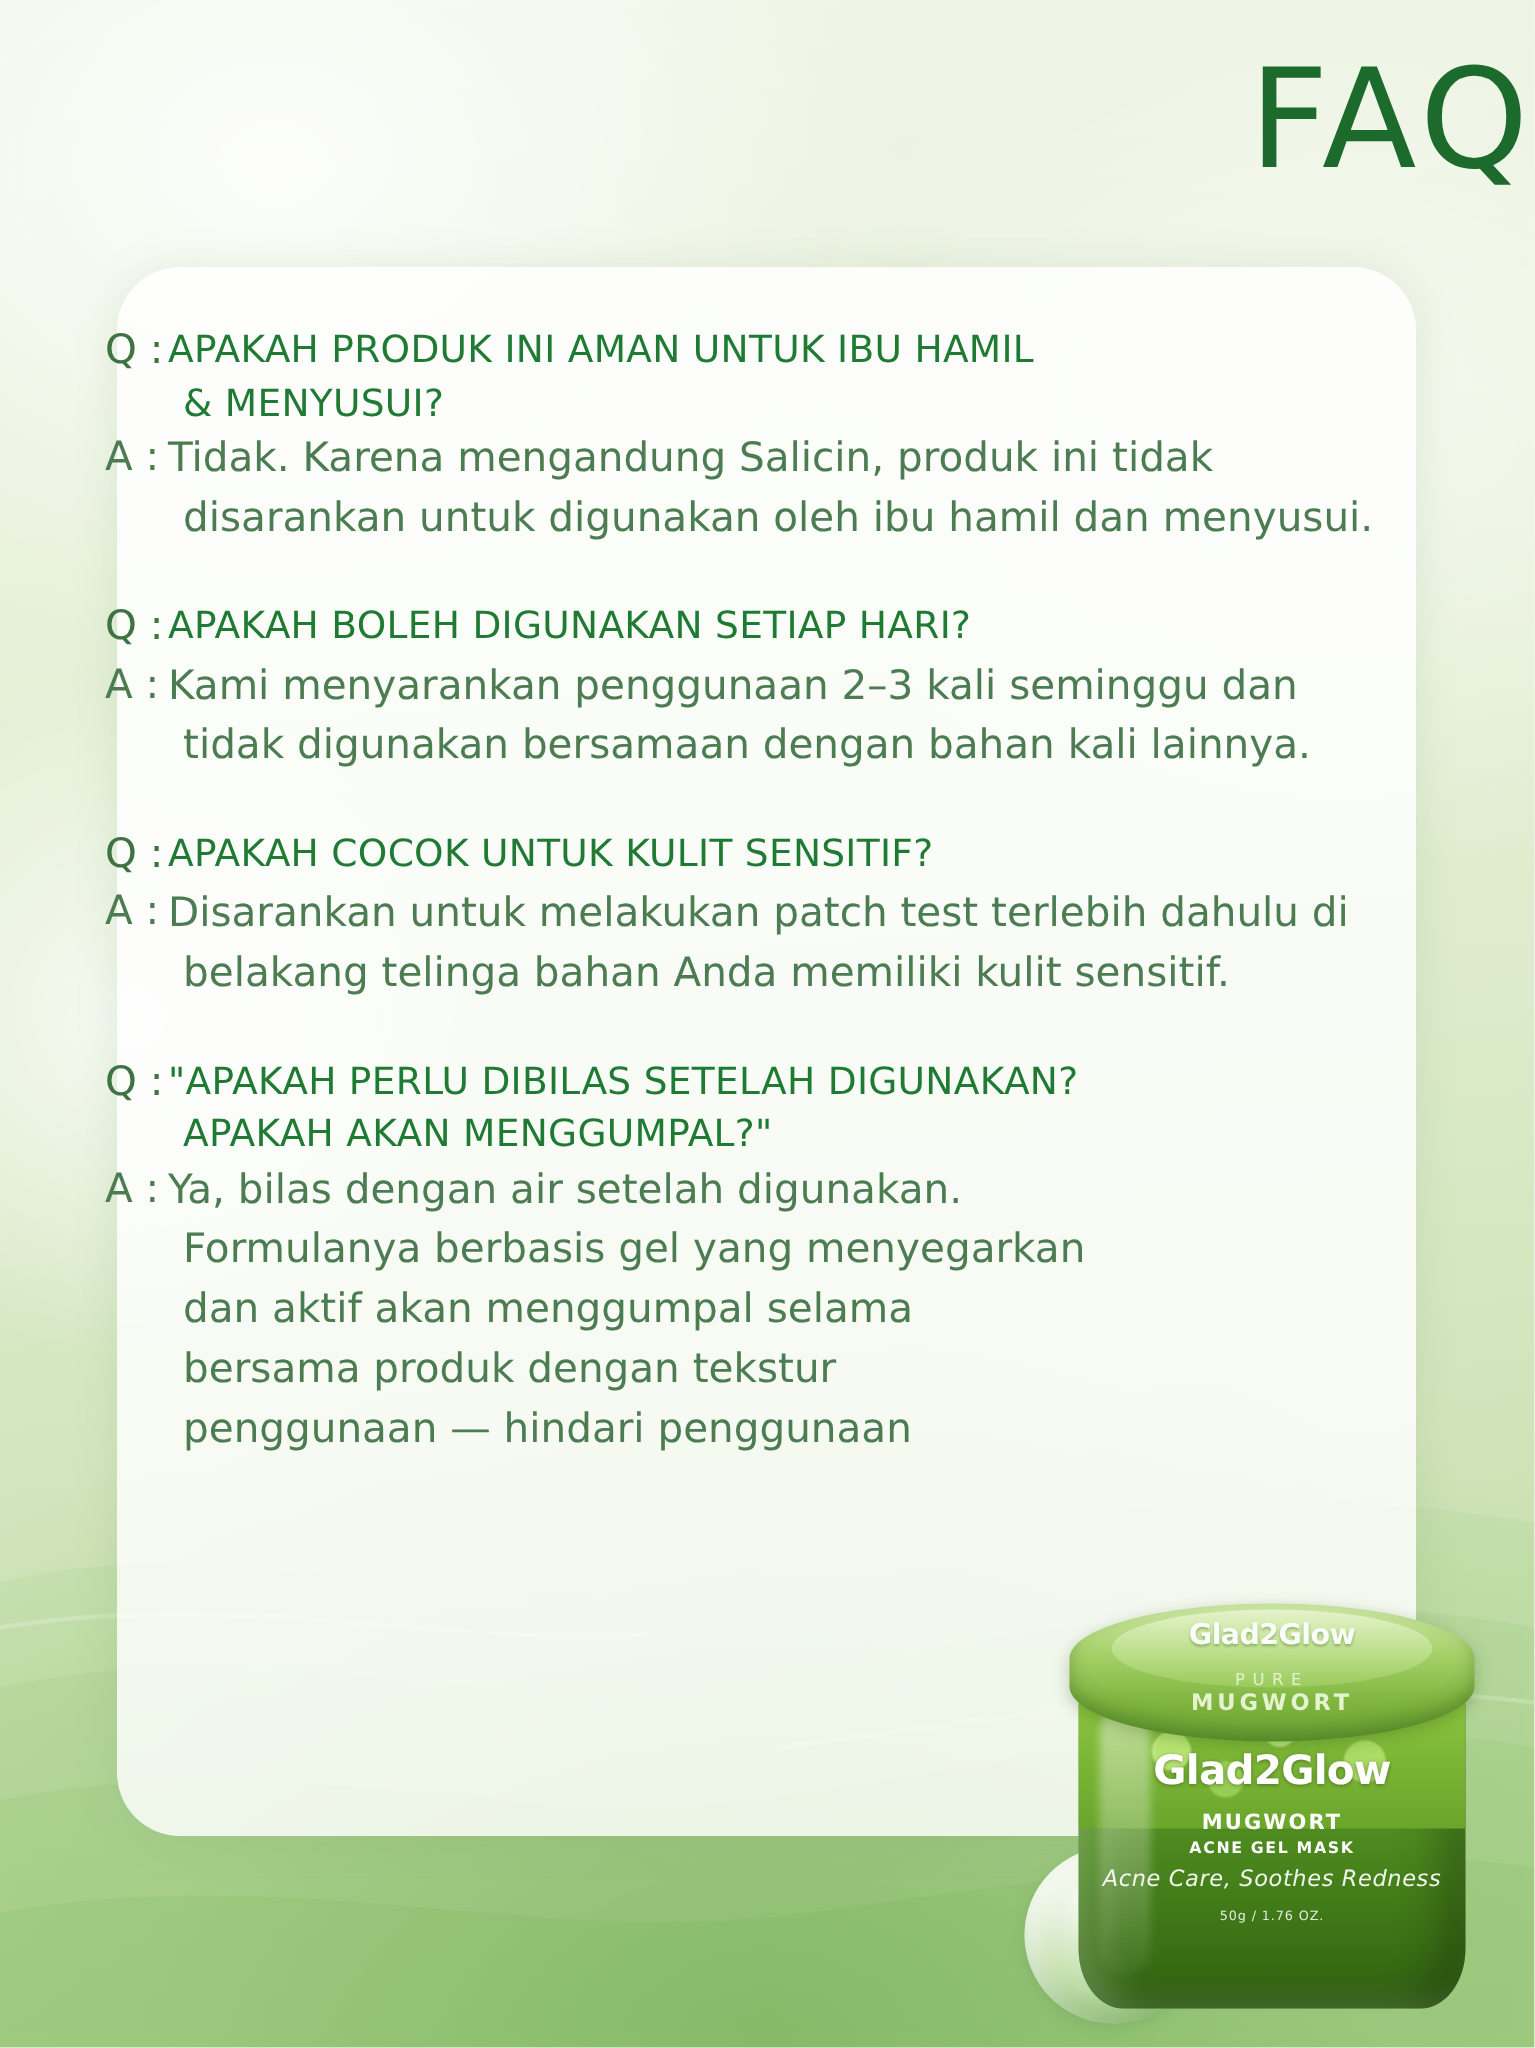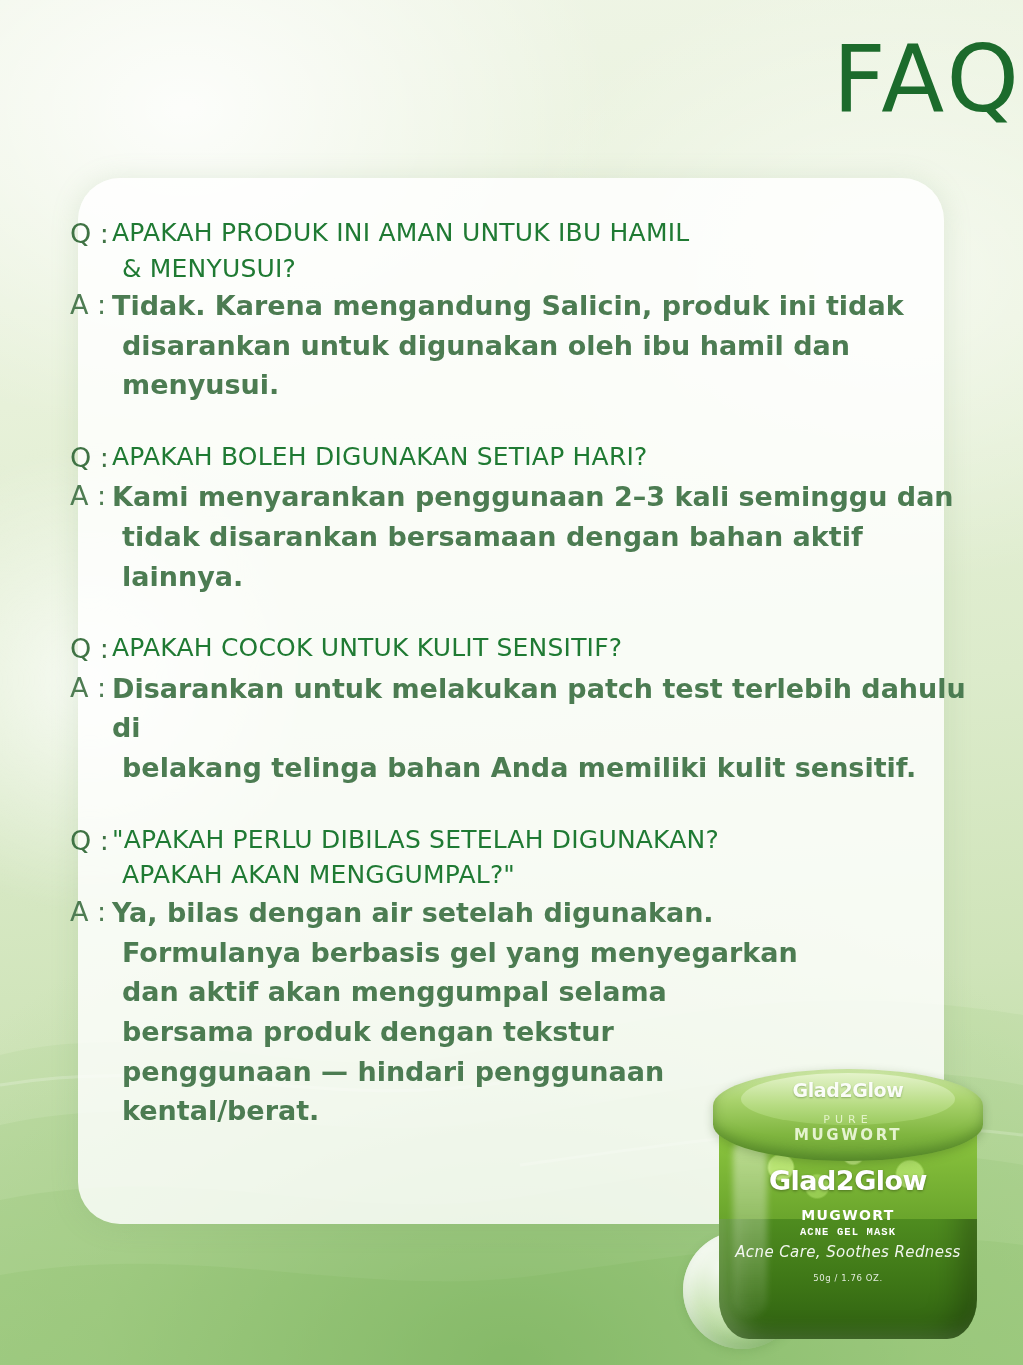--- a/index.html
+++ b/index.html
@@ -101,21 +101,21 @@
     font-size: 25px;
     line-height: 1.42;
     font-weight: 400;
     color: #1f7a33;
     letter-spacing: 0.2px;
     text-transform: uppercase;
   }
   .atext {
     font-size: 27px;
     line-height: 1.47;
-    font-weight: 700;
+    font-weight: 400;
     color: #4c7c52;
   }
   .qtext .l2, .atext .l2 {
     display: block;
     padding-left: 10px;
   }
 
   
   .product {
     position: absolute;
@@ -203,21 +203,20 @@
     margin-top: 11px;
     font-size: 14px;
     font-weight: 700;
     letter-spacing: 1.4px;
   }
   .prod-sub {
     margin-top: 3px;
     font-size: 10.5px;
     font-weight: 700;
     letter-spacing: 1.1px;
-    font-family: Liberation Mono, monospace;
   }
   .prod-claim {
     margin-top: 5px;
     font-size: 15px;
     letter-spacing: 0.4px;
     opacity: 0.92;
     font-style: italic;
   }
   .prod-size {
     margin-top: 12px;
@@ -312,21 +311,21 @@
     <div class="line">
       <div class="marker q">Q :</div>
       <div class="qtext">
         <span>APAKAH BOLEH DIGUNAKAN SETIAP HARI?</span>
       </div>
     </div>
     <div class="line">
       <div class="marker a">A :</div>
       <div class="atext">
         <span>Kami menyarankan penggunaan 2–3 kali seminggu dan</span>
-        <span class="l2">tidak disarankan bersamaan dengan bahan aktif lainnya.</span>
+        <span class="l2">tidak digunakan bersamaan dengan bahan kali lainnya.</span>
       </div>
     </div>
   </div>
 
   <div class="qa-block">
     <div class="line">
       <div class="marker q">Q :</div>
       <div class="qtext">
         <span>APAKAH COCOK UNTUK KULIT SENSITIF?</span>
       </div>
@@ -349,21 +348,20 @@
       </div>
     </div>
     <div class="line">
       <div class="marker a">A :</div>
       <div class="atext">
         <span>Ya, bilas dengan air setelah digunakan.</span>
         <span class="l2">Formulanya berbasis gel yang menyegarkan</span>
         <span class="l2">dan aktif akan menggumpal selama</span>
         <span class="l2">bersama produk dengan tekstur</span>
         <span class="l2">penggunaan — hindari penggunaan</span>
-        <span class="l2">kental/berat.</span>
       </div>
     </div>
   </div>
 
 </div>
 
 <div class="product">
 
   <div class="bubble">
     <svg width="74" height="74" viewBox="0 0 74 74">

